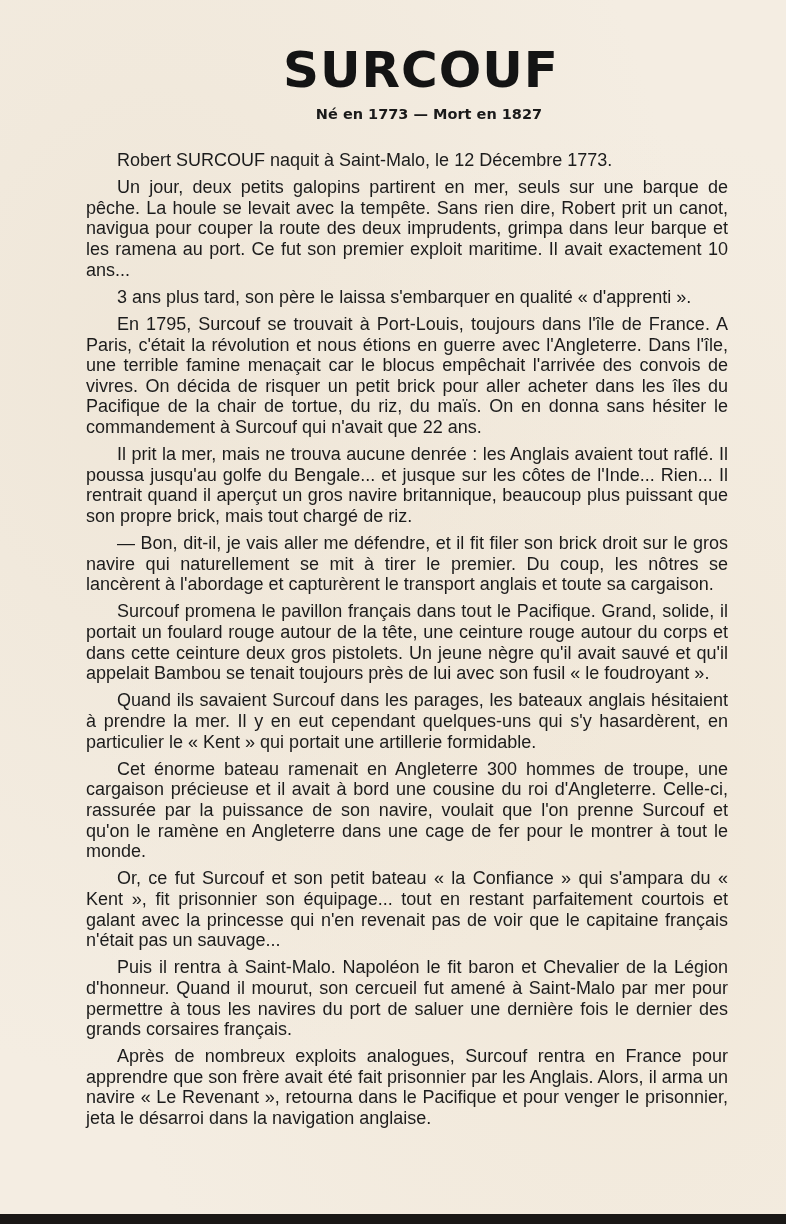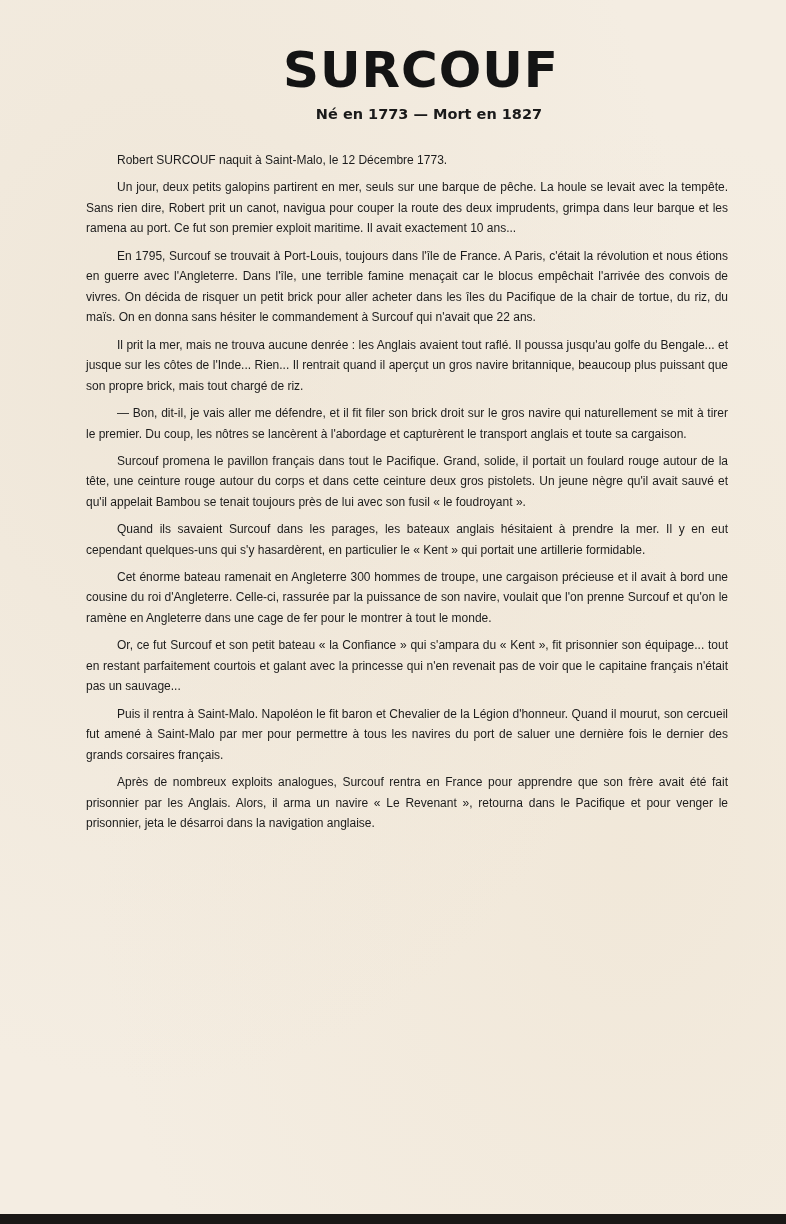--- a/index.html
+++ b/index.html
@@ -57,40 +57,41 @@
       color: #1a1a1a;
       line-height: 20px;
       padding-left: 36px;
     }
     .body-text {
       position: absolute;
       left: 86px;
       top: 150px;
       width: 642px;
       font-family: "Liberation Sans", sans-serif;
-      font-size: 12px;
+      font-size: 18px;
       line-height: 20.6px;
       color: #1c1c1c;
     }
     .body-text p {
       margin: 0 0 6.6px 0;
       text-indent: 31px;
       text-align: justify;
     }
   </style>
 </head>
 <body>
 
 <div class="page">
   <h1 class="title">SURCOUF</h1>
   <div class="subtitle">Né en 1773 — Mort en 1827</div>
 
   <div class="body-text">
     <p>Robert SURCOUF naquit à Saint-Malo, le 12 Décembre 1773.</p>
     <p>Un jour, deux petits galopins partirent en mer, seuls sur une barque de pêche. La houle se levait avec la tempête. Sans rien dire, Robert prit un canot, navigua pour couper la route des deux imprudents, grimpa dans leur barque et les ramena au port. Ce fut son premier exploit maritime. Il avait exactement 10 ans...</p>
+    <p>3 ans plus tard, son père le laissa s'embarquer en qualité « d'apprenti ».</p>
     <p>En 1795, Surcouf se trouvait à Port-Louis, toujours dans l'île de France. A Paris, c'était la révolution et nous étions en guerre avec l'Angleterre. Dans l'île, une terrible famine menaçait car le blocus empêchait l'arrivée des convois de vivres. On décida de risquer un petit brick pour aller acheter dans les îles du Pacifique de la chair de tortue, du riz, du maïs. On en donna sans hésiter le commandement à Surcouf qui n'avait que 22 ans.</p>
     <p>Il prit la mer, mais ne trouva aucune denrée : les Anglais avaient tout raflé. Il poussa jusqu'au golfe du Bengale... et jusque sur les côtes de l'Inde... Rien... Il rentrait quand il aperçut un gros navire britannique, beaucoup plus puissant que son propre brick, mais tout chargé de riz.</p>
     <p>— Bon, dit-il, je vais aller me défendre, et il fit filer son brick droit sur le gros navire qui naturellement se mit à tirer le premier. Du coup, les nôtres se lancèrent à l'abordage et capturèrent le transport anglais et toute sa cargaison.</p>
     <p>Surcouf promena le pavillon français dans tout le Pacifique. Grand, solide, il portait un foulard rouge autour de la tête, une ceinture rouge autour du corps et dans cette ceinture deux gros pistolets. Un jeune nègre qu'il avait sauvé et qu'il appelait Bambou se tenait toujours près de lui avec son fusil « le foudroyant ».</p>
     <p>Quand ils savaient Surcouf dans les parages, les bateaux anglais hésitaient à prendre la mer. Il y en eut cependant quelques-uns qui s'y hasardèrent, en particulier le « Kent » qui portait une artillerie formidable.</p>
     <p>Cet énorme bateau ramenait en Angleterre 300 hommes de troupe, une cargaison précieuse et il avait à bord une cousine du roi d'Angleterre. Celle-ci, rassurée par la puissance de son navire, voulait que l'on prenne Surcouf et qu'on le ramène en Angleterre dans une cage de fer pour le montrer à tout le monde.</p>
     <p>Or, ce fut Surcouf et son petit bateau « la Confiance » qui s'ampara du « Kent », fit prisonnier son équipage... tout en restant parfaitement courtois et galant avec la princesse qui n'en revenait pas de voir que le capitaine français n'était pas un sauvage...</p>
     <p>Puis il rentra à Saint-Malo. Napoléon le fit baron et Chevalier de la Légion d'honneur. Quand il mourut, son cercueil fut amené à Saint-Malo par mer pour permettre à tous les navires du port de saluer une dernière fois le dernier des grands corsaires français.</p>
     <p>Après de nombreux exploits analogues, Surcouf rentra en France pour apprendre que son frère avait été fait prisonnier par les Anglais. Alors, il arma un navire « Le Revenant », retourna dans le Pacifique et pour venger le prisonnier, jeta le désarroi dans la navigation anglaise.</p>
   </div>

